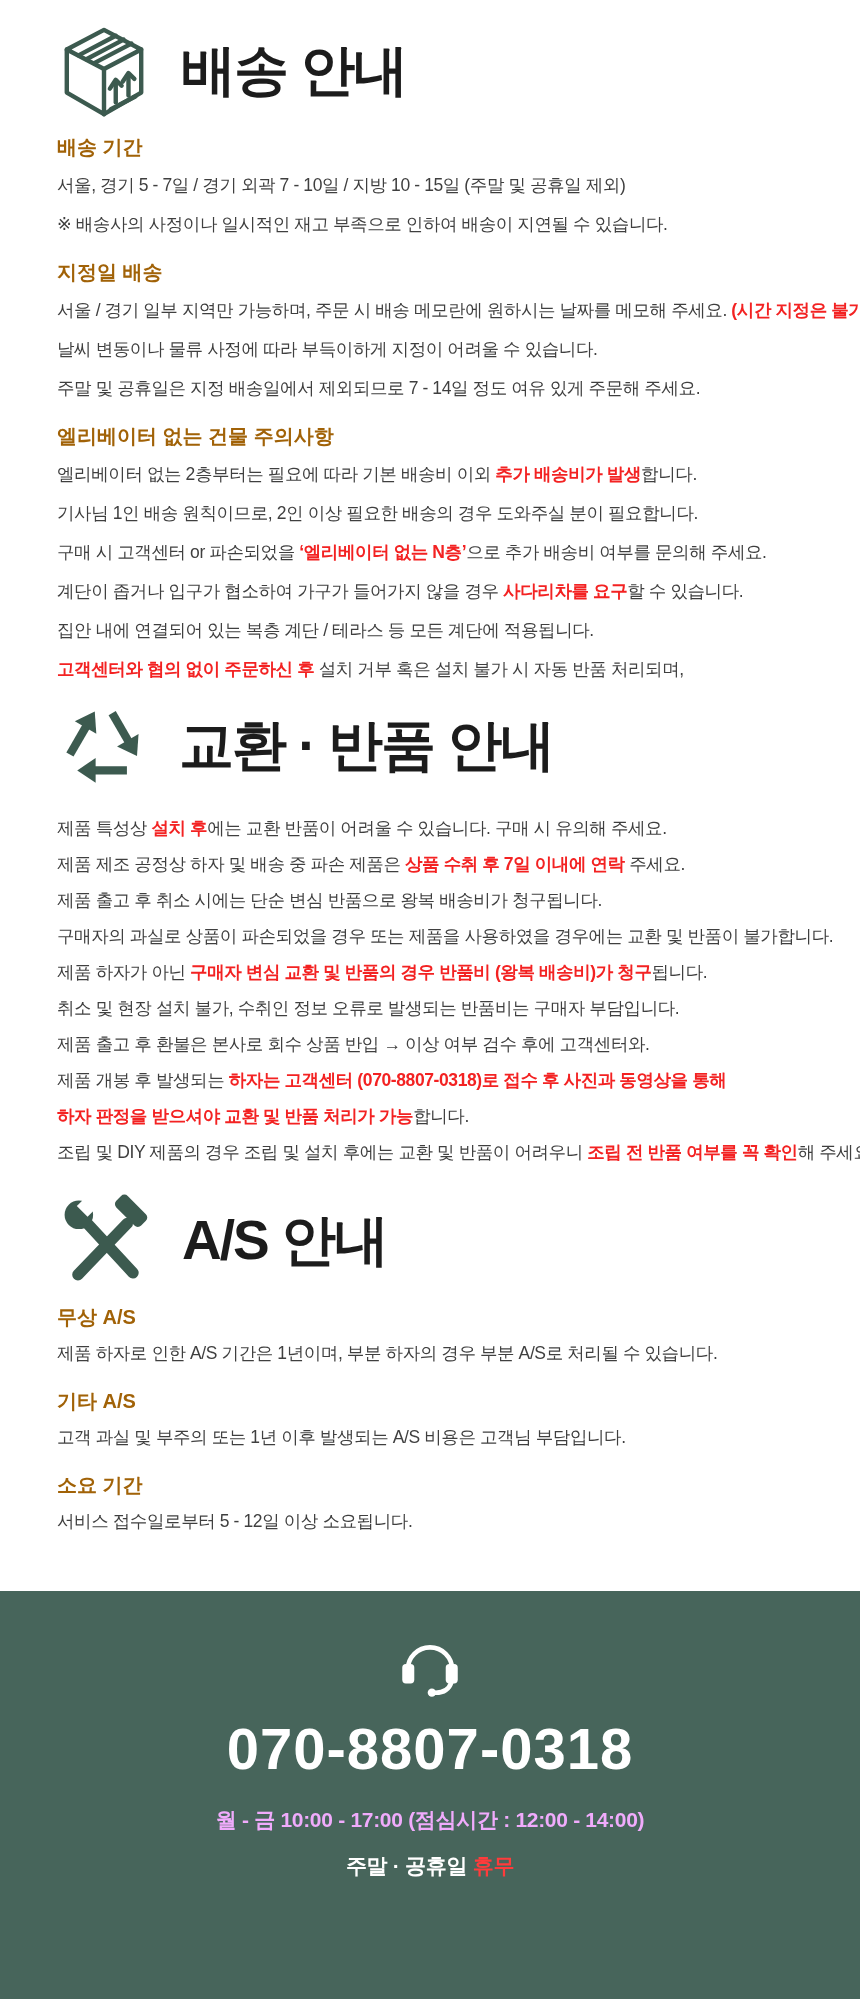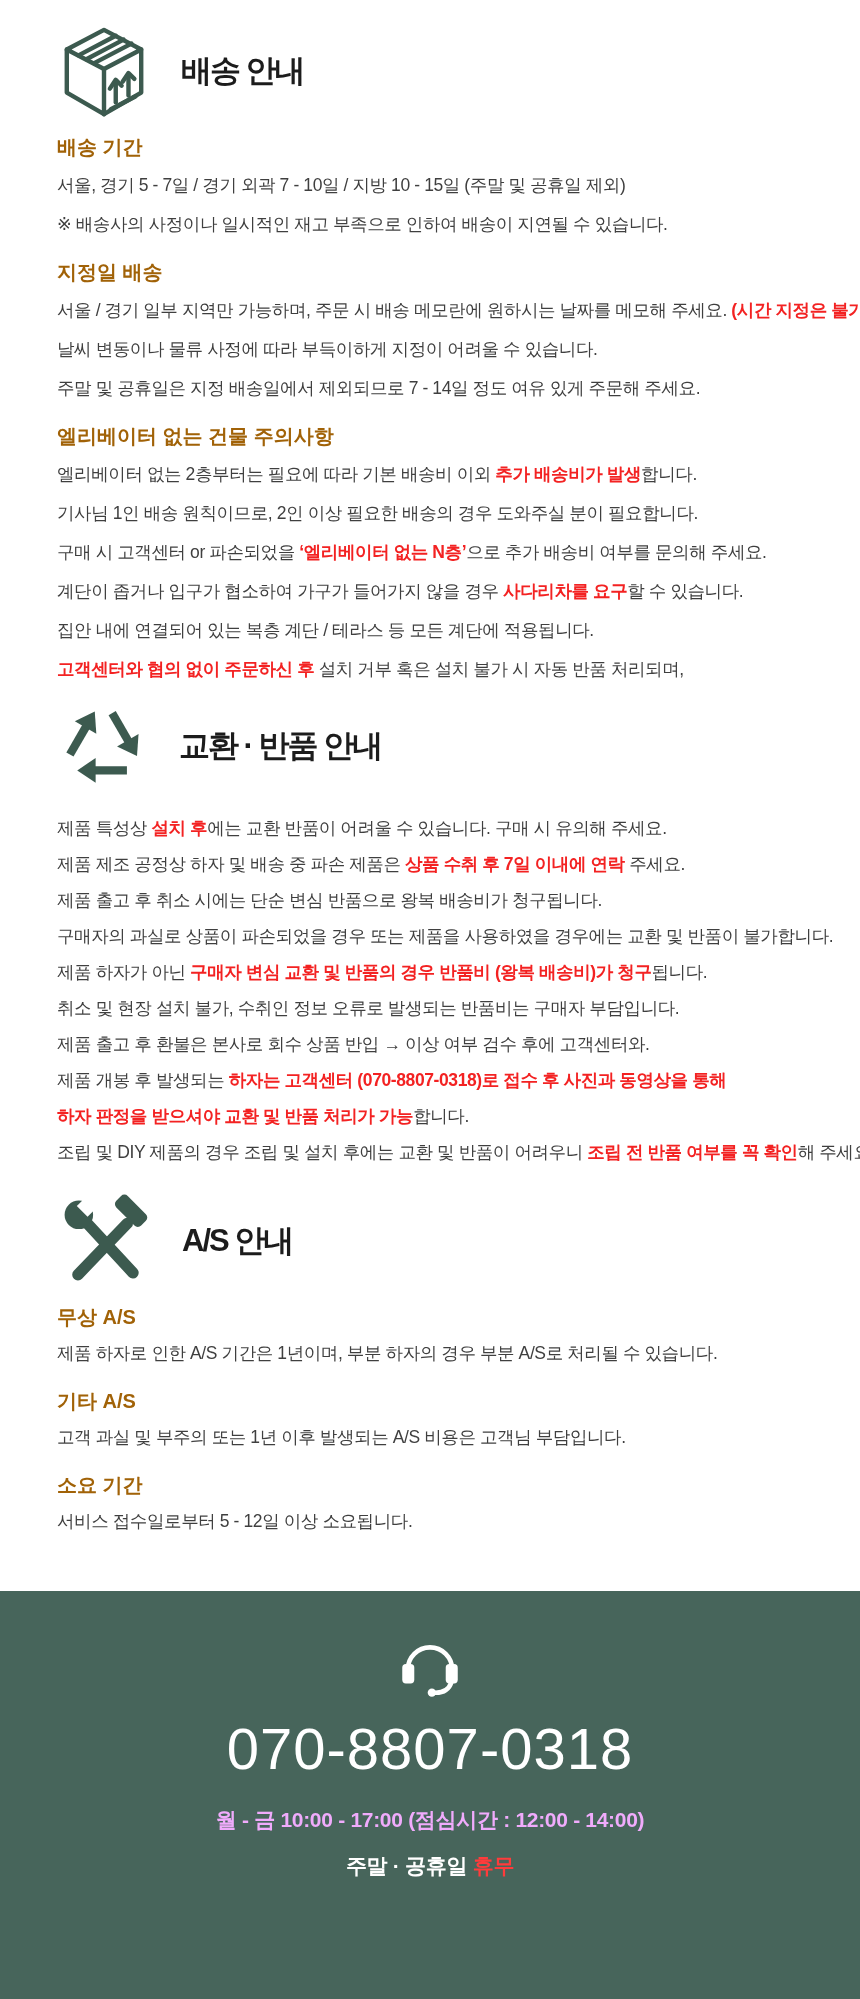--- a/index.html
+++ b/index.html
@@ -8,21 +8,21 @@
     display:flex;flex-direction:column;
     font-family:"Liberation Sans","DejaVu Sans",sans-serif;
     background:#fff;
   }
   main{padding:24px 10px 0 57px;flex:0 0 auto;}
   .section-header{display:flex;align-items:center;gap:30px;}
   .sec2 .section-header{margin-top:20px;}
   .sec3 .section-header{margin-top:30px;}
   .section-icon{flex:0 0 auto;display:inline-flex;color:var(--green,#3c5a4f);}
   .section-title{
-    font-size:31px;font-weight:800;color:#1c1c1c;
+    font-size:55px;font-weight:800;color:#1c1c1c;
     letter-spacing:-2px;margin:0;white-space:nowrap;
   }
   .group-label{
     font-size:20px;font-weight:700;color:#a16207;
     margin:24px 0 14px;white-space:nowrap;
   }
   .section-body .group:first-child .group-label{margin-top:16px;}
   p.line{
     margin:0 0 18px;font-size:17.5px;line-height:21px;
     color:#3f3f3f;letter-spacing:-0.4px;white-space:nowrap;
@@ -30,21 +30,21 @@
   .sec2 .section-body{margin-top:26px;}
   .sec2 p.line{margin-bottom:15px;}
   .sec3 .group-label{margin:24px 0 12px;}
   .sec3 p.line{margin-bottom:14px;}
   .seg-red{color:var(--red,#f32222);font-weight:700;}
   .footer{
     flex:1;margin-top:45px;background:var(--footer-green,#47655b);
     color:#fff;text-align:center;padding-top:36px;box-sizing:border-box;
   }
   .footer .headset{display:inline-flex;color:#fff;}
-  .phone{font-size:58px;font-weight:400;letter-spacing:1px;margin-top:10px;}
+  .phone{font-size:58px;font-weight:700;letter-spacing:1px;margin-top:10px;}
   .hours{font-size:21px;font-weight:600;margin-top:24px;color:#f0abfc;letter-spacing:-0.3px;}
   .closed{font-size:21px;font-weight:700;margin-top:18px;letter-spacing:-0.3px;}
   .closed .seg-red{color:var(--footer-red,#ff3b3b);}
 </style>
 </head>
 <body>
 
 <div class="page">
   <main>
 

